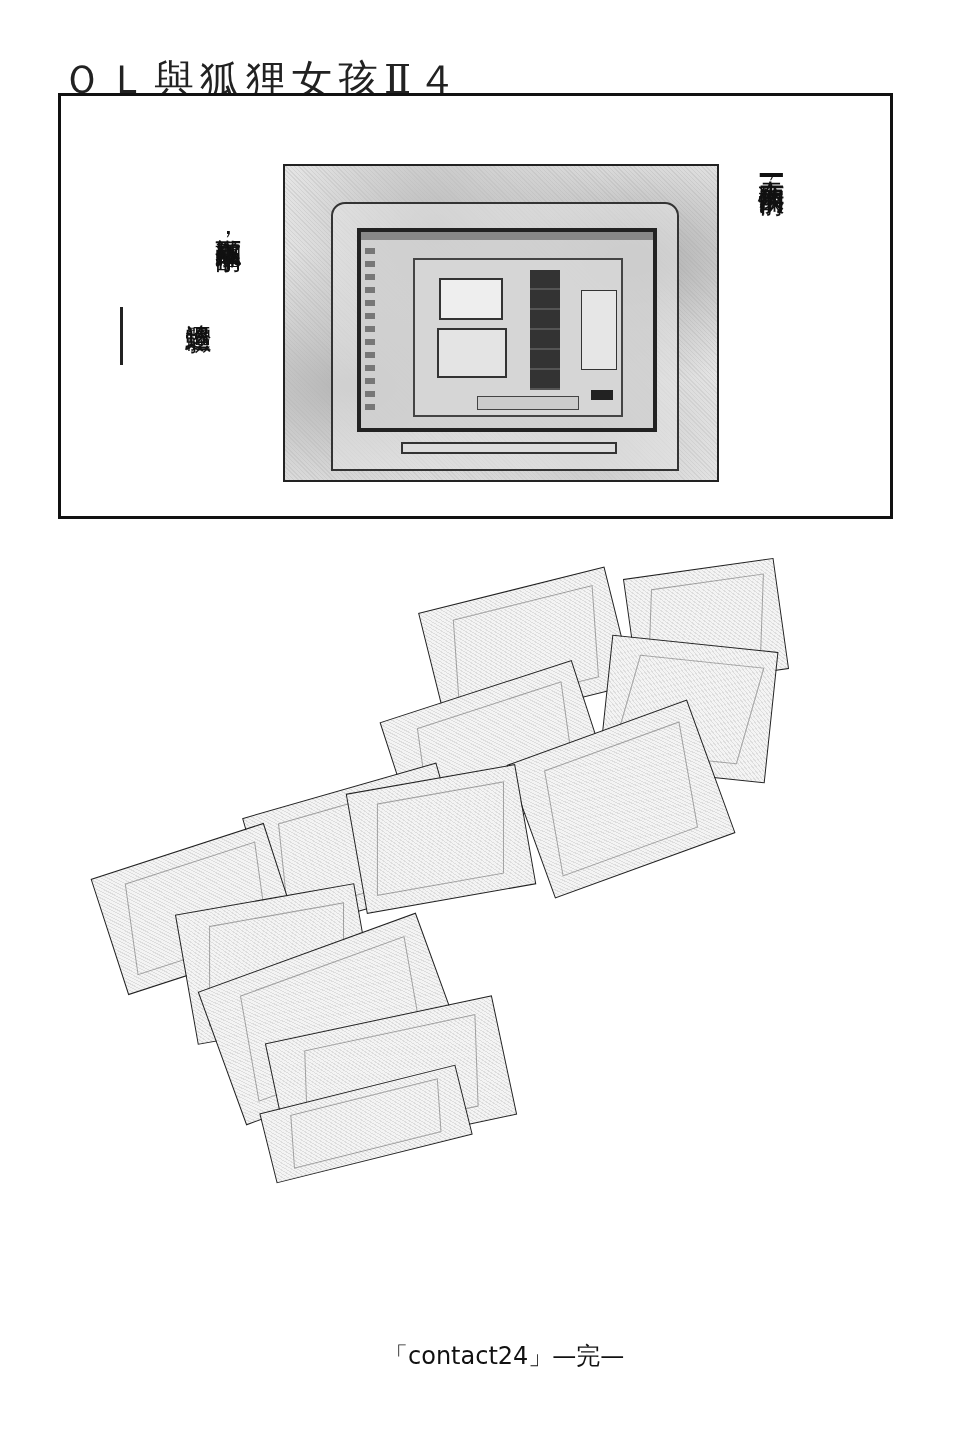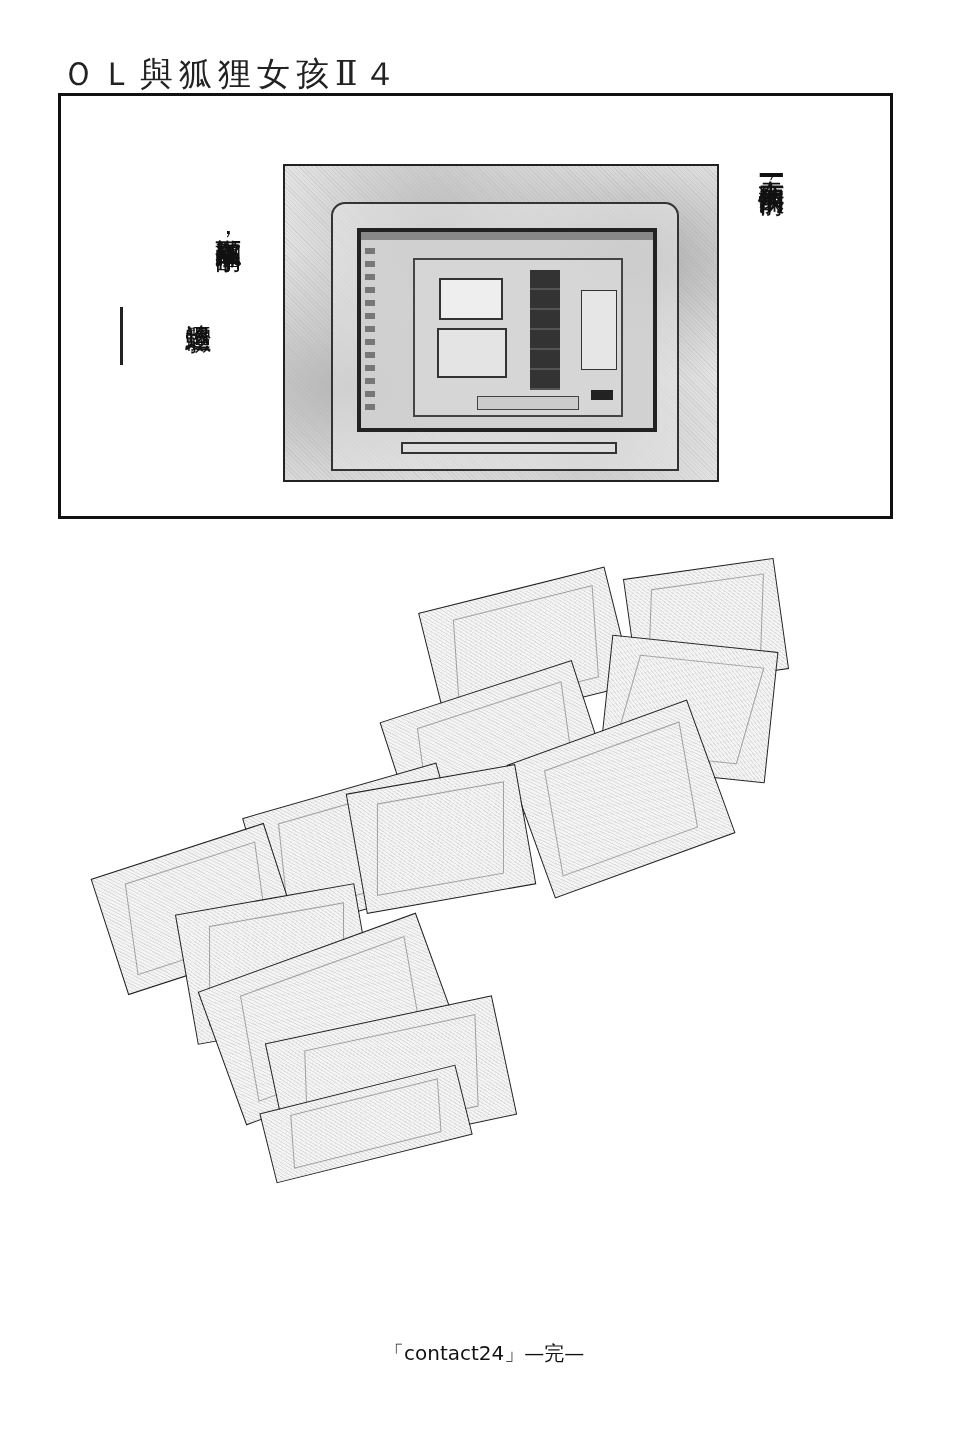--- a/index.html
+++ b/index.html
@@ -1,17 +1,17 @@
 <!DOCTYPE html>
 <html><head>
 <meta charset="utf-8">
 <style>
   html,body{margin:0;padding:0;background:#fff;}
   body{width:959px;height:1440px;position:relative;overflow:hidden;font-family:"DejaVu Serif",serif;color:#111;}
-  .header{position:absolute;left:62px;top:52px;font-size:33px;letter-spacing:6px;font-family:"DejaVu Serif","Liberation Serif",serif;color:#222;text-align:right;}
+  .header{position:absolute;left:62px;top:52px;font-size:40px;letter-spacing:6px;font-family:"DejaVu Serif","Liberation Serif",serif;color:#222;text-align:right;}
   .panel{position:absolute;left:58px;top:93px;width:829px;height:420px;border:3px solid #111;background:#fff;}
   .art{position:absolute;left:283px;top:164px;width:432px;height:314px;border:2px solid #222;
        background:
         radial-gradient(ellipse at 35% 20%, #bbb 0, transparent 45%),
         radial-gradient(ellipse at 80% 30%, #aaa 0, transparent 40%),
         radial-gradient(ellipse at 15% 70%, #b5b5b5 0, transparent 45%),
         radial-gradient(ellipse at 70% 85%, #c5c5c5 0, transparent 40%),
         repeating-linear-gradient(45deg,#d8d8d8 0 1px,#eaeaea 1px 3px);}
   .laptop{position:absolute;left:46px;top:36px;width:344px;height:265px;border:2px solid #333;border-radius:14px 14px 0 0;background:rgba(230,230,230,.55);}
   .screen{position:absolute;left:24px;top:24px;width:292px;height:196px;border:4px solid #222;background:rgba(205,205,205,.7);}
@@ -26,21 +26,21 @@
   .okbtn{position:absolute;left:176px;top:130px;width:22px;height:10px;background:#222;}
   .hinge{position:absolute;left:68px;top:238px;width:212px;height:8px;border:2px solid #333;background:#ddd;}
   .vtext{position:absolute;writing-mode:vertical-rl;font-family:"DejaVu Sans","Liberation Sans",sans-serif;font-size:26px;line-height:1.15;letter-spacing:1px;color:#111;}
   .t1{left:756px;top:160px;}
   .t2{left:183px;top:218px;}
   .dash{position:absolute;left:120px;top:307px;width:3px;height:58px;background:#222;}
   .collage{position:absolute;left:85px;top:548px;width:725px;height:635px;}
   .photo{position:absolute;border:1.5px solid #222;background:
         repeating-linear-gradient(45deg,#ddd 0 1px,#f4f4f4 1px 3px);}
   .photo::after{content:"";position:absolute;inset:12%;border:1px solid #555;transform:skew(-10deg);opacity:.5;}
-  .footer{position:absolute;left:384px;top:1340px;font-family:"DejaVu Sans","Liberation Sans",sans-serif;font-size:20px;color:#111;white-space:nowrap;}
+  .footer{position:absolute;left:384px;top:1340px;font-family:"DejaVu Sans","Liberation Sans",sans-serif;font-size:24px;color:#111;white-space:nowrap;}
 </style>
 </head>
 <body>
 
 <div class="header">ＯＬ與狐狸女孩Ⅱ４</div>
 
 <div class="panel"></div>
 
 <div class="art">
   <div class="laptop">

